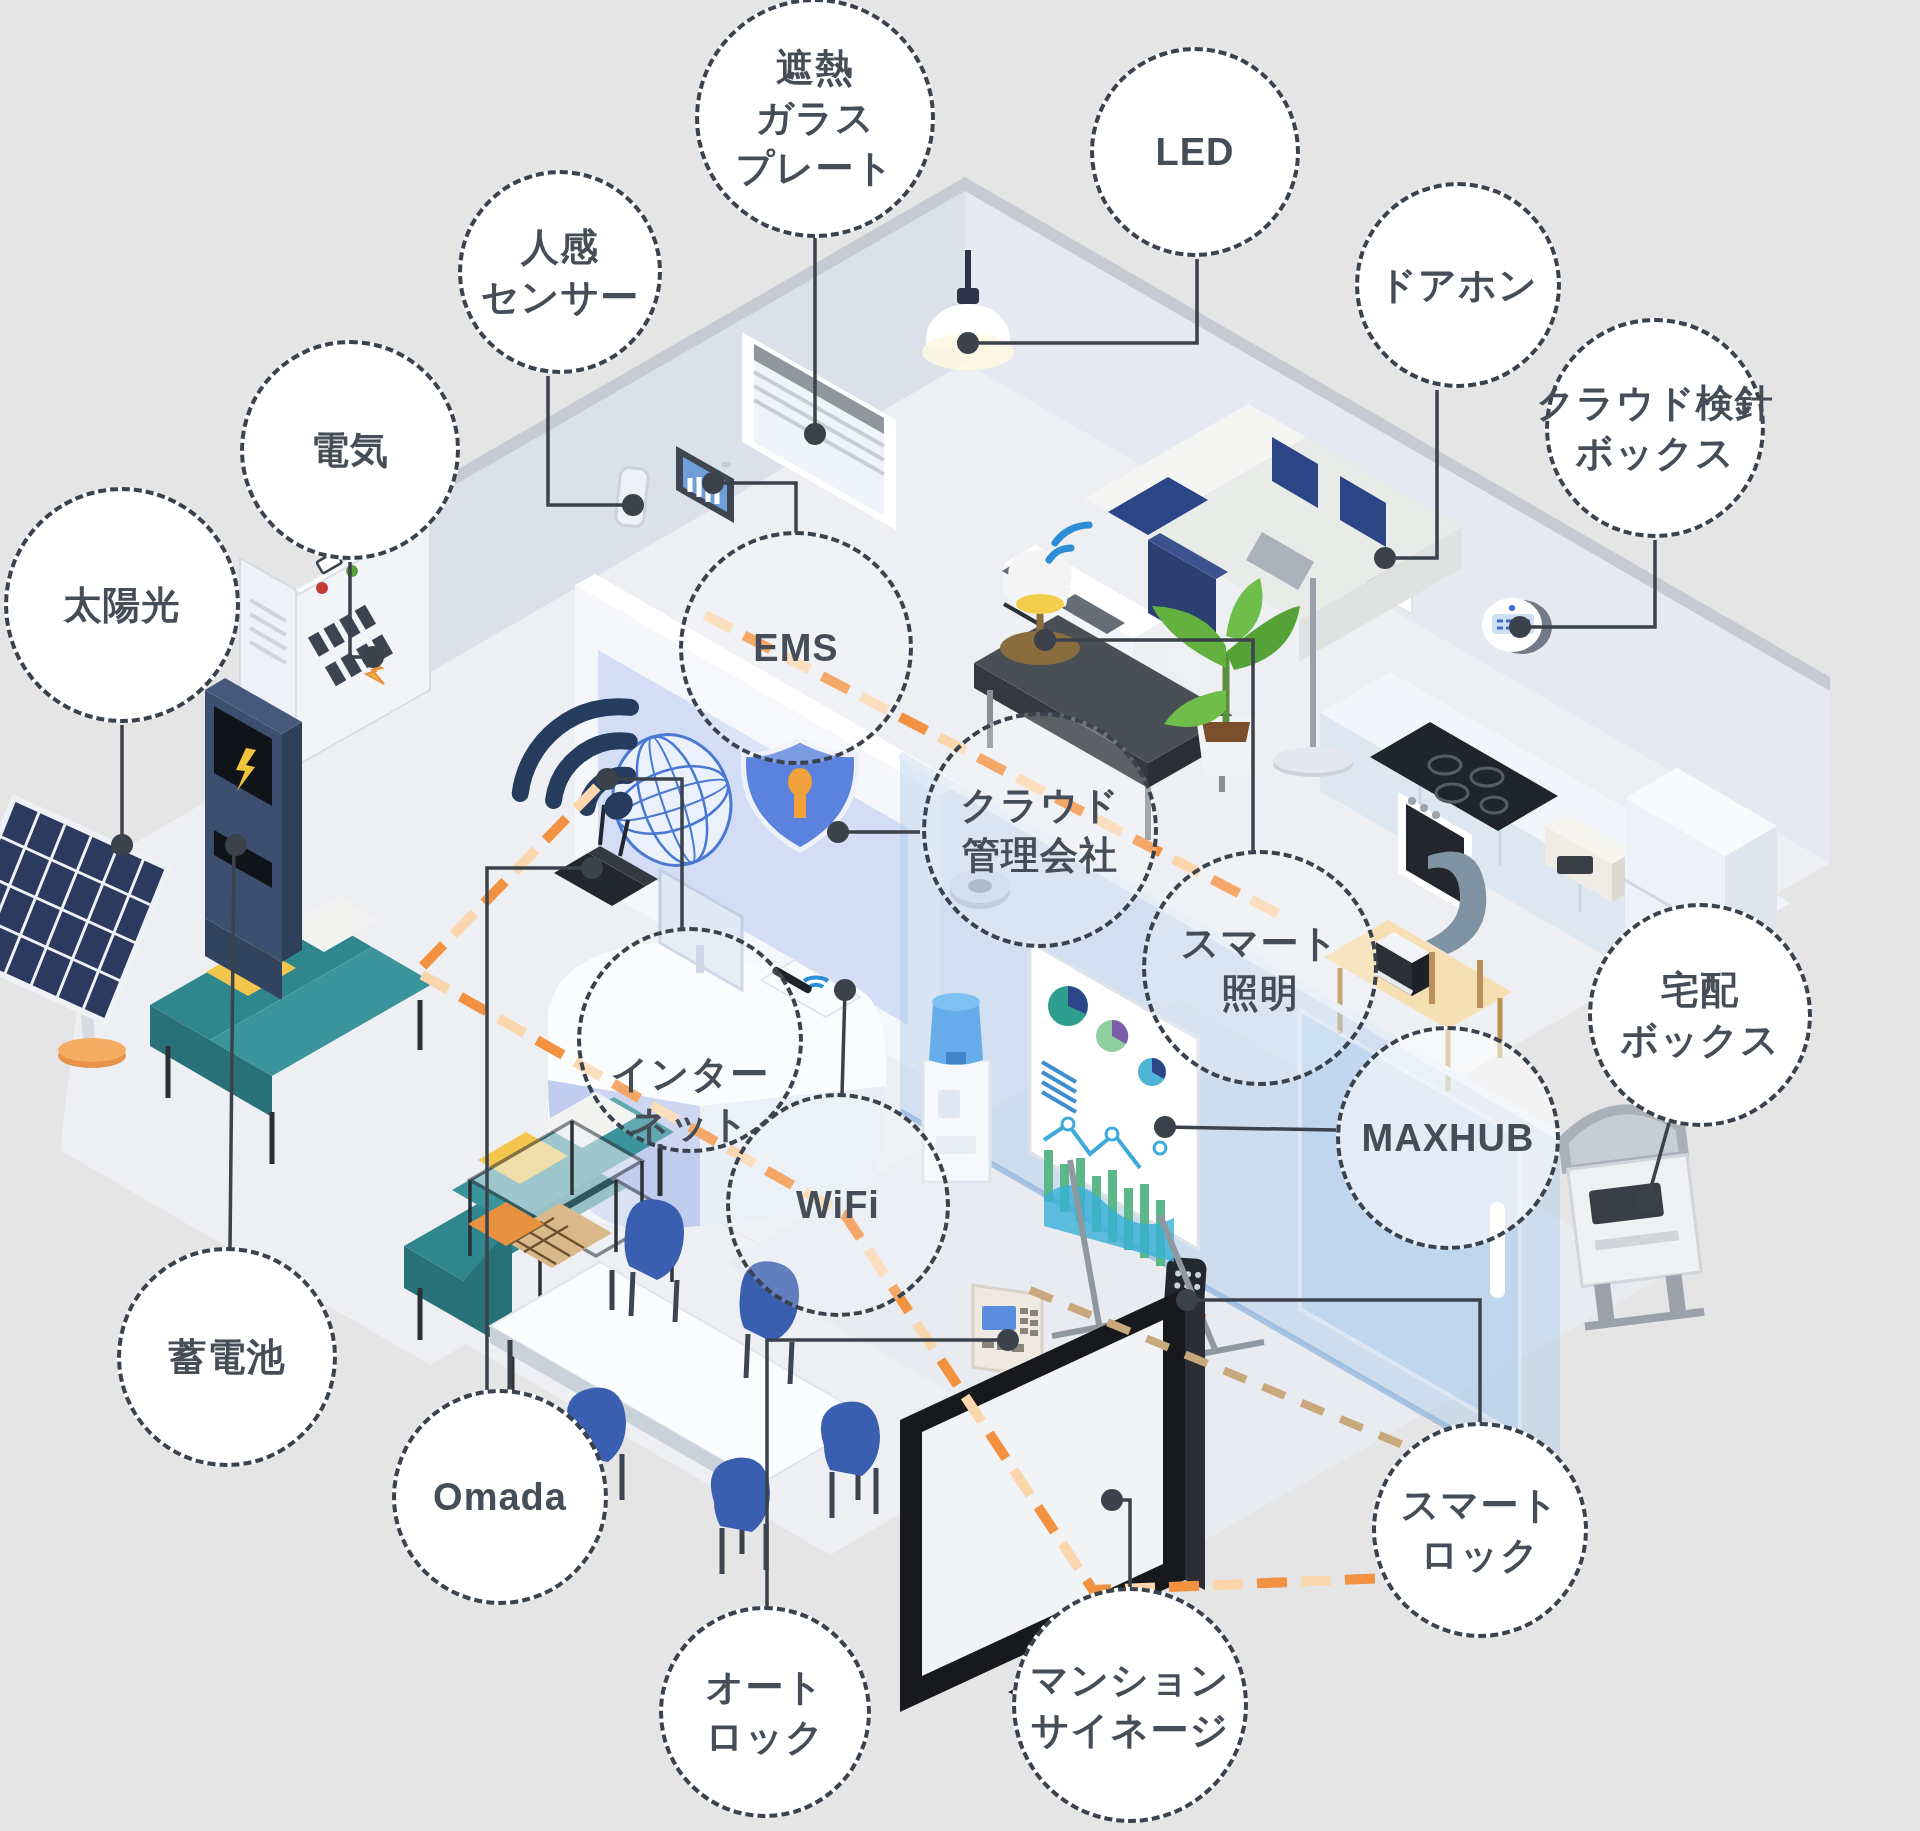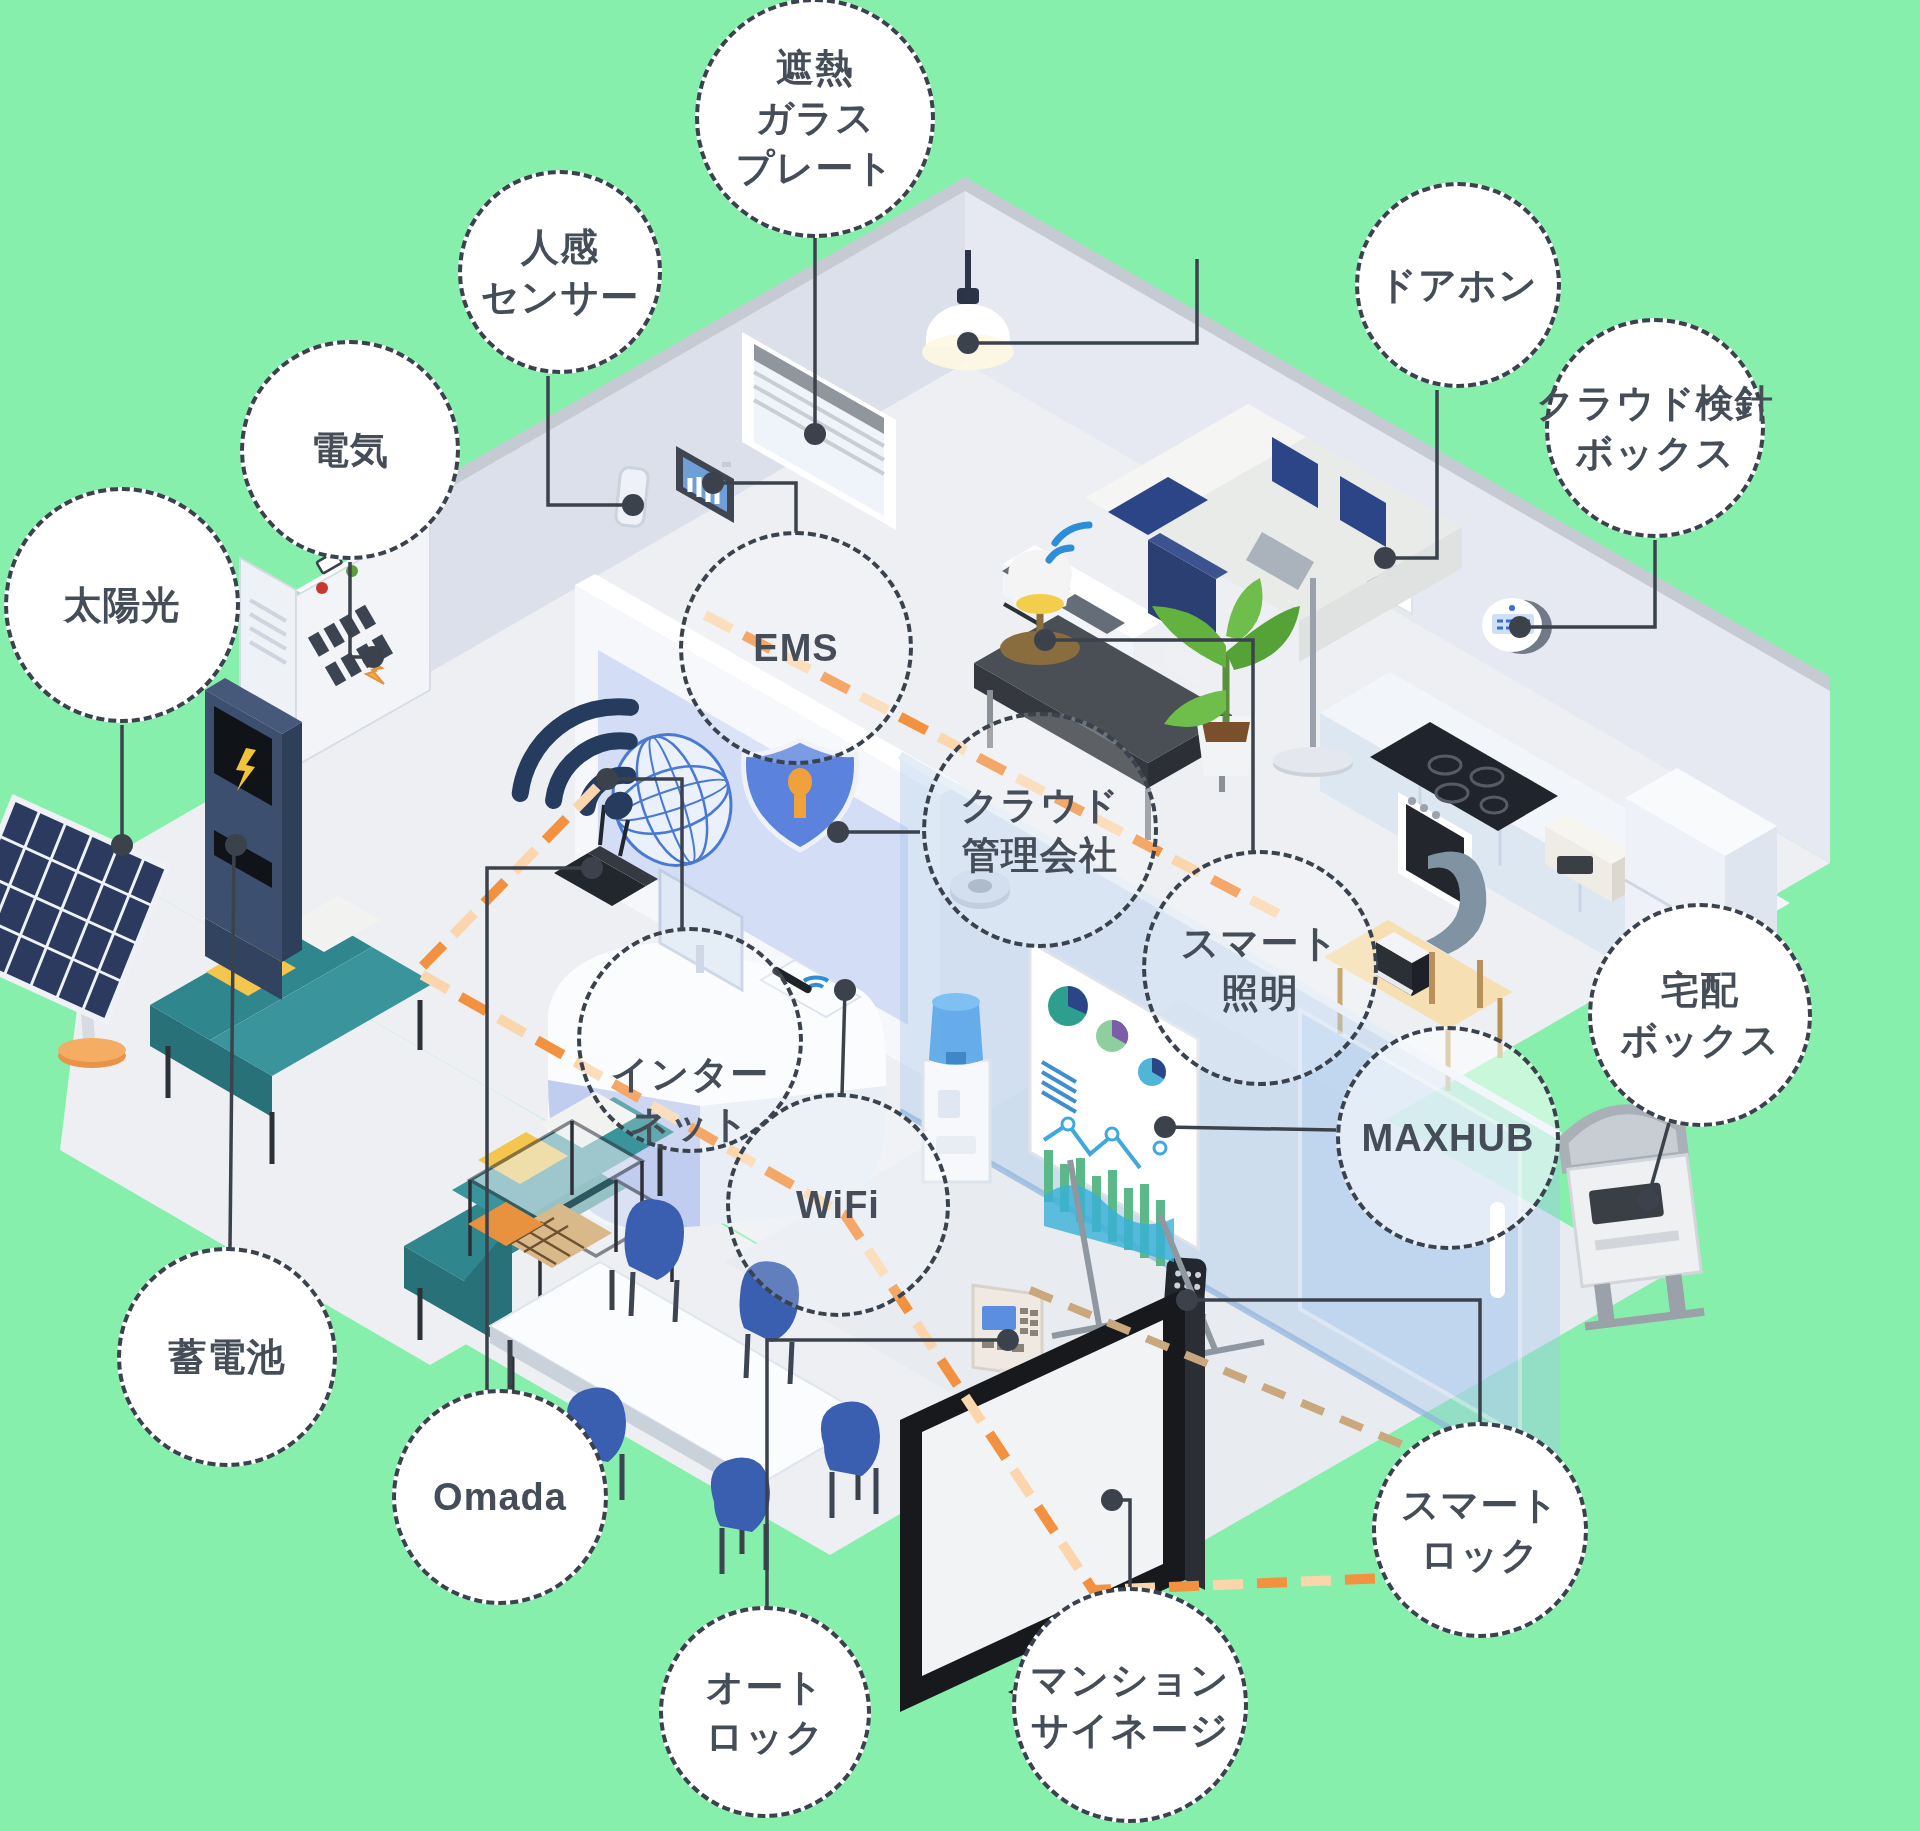--- a/index.html
+++ b/index.html
@@ -1,17 +1,17 @@
 <!DOCTYPE html>
 <html><head>
 <meta charset="utf-8">
 <style>
   html,body{margin:0;padding:0;}
   body{font-family:"Liberation Sans",sans-serif;}
-  .stage{position:relative;width:1920px;height:1831px;background:#86efac;overflow:hidden;}
+  .stage{position:relative;width:1920px;height:1831px;background:#e5e5e5;overflow:hidden;}
   .scene{position:absolute;left:0;top:0;}
   #labels-layer{position:absolute;left:0;top:0;width:100%;height:100%;}
   .label-circle{
     position:absolute;box-sizing:border-box;border:4px dashed #39424d;border-radius:50%;
     background:#ffffff;display:flex;flex-direction:column;align-items:center;justify-content:center;
     text-align:center;font-size:38px;font-weight:600;color:#454e58;line-height:1.32;
     letter-spacing:1px;white-space:nowrap;
   }
   .label-circle.outline{background:rgba(255,255,255,0.20);}
   .label-circle.glass{background:rgba(255,255,255,0.55);}
@@ -522,20 +522,23 @@
 <div id="labels-layer">
       <div class="label-circle" style="left: 695px; top: -2px; height: 240px; width: 240px;">
         <span>遮熱</span>
         <span>ガラス</span>
         <span>プレート</span>
       </div>
       <div class="label-circle" style="left: 458px; top: 170px; height: 204px; width: 204px;">
         <span>人感</span>
         <span>センサー</span>
       </div>
+      <div class="label-circle" style="left: 1090px; top: 47px; height: 210px; width: 210px;">
+        <span>LED</span>
+      </div>
       <div class="label-circle" style="left: 1355px; top: 182px; height: 206px; width: 206px; text-align: center;">
         <span>ドアホン</span>
       </div>
       <div class="label-circle" style="left: 1545px; top: 318px; height: 220px; width: 220px;">
         <span>クラウド検針</span>
         <span>ボックス</span>
       </div>
       <div class="label-circle" style="left: 240px; top: 340px; height: 220px; width: 220px;">
         <span>電気</span>
       </div>

